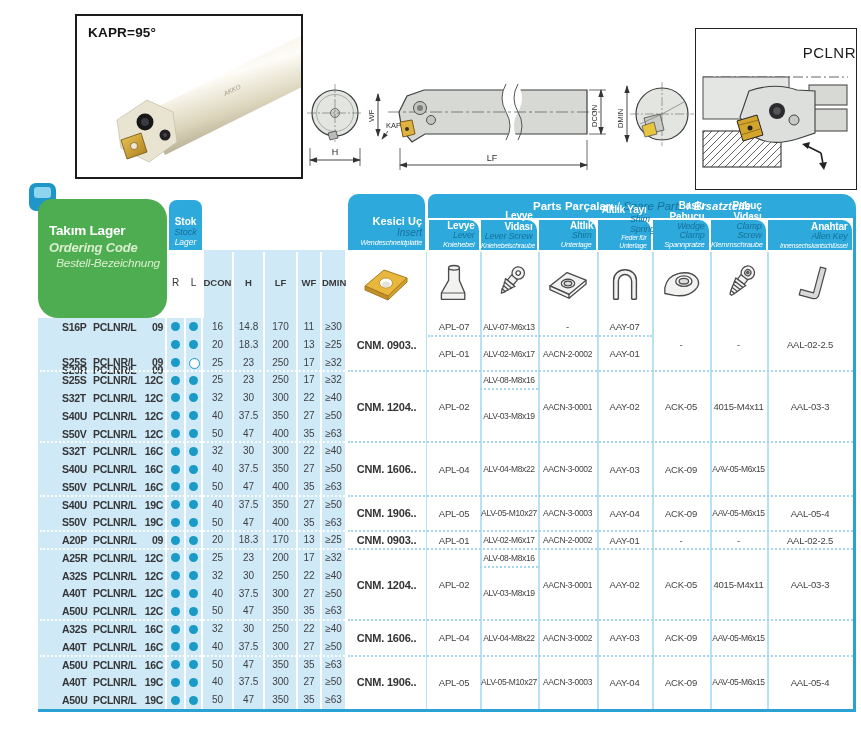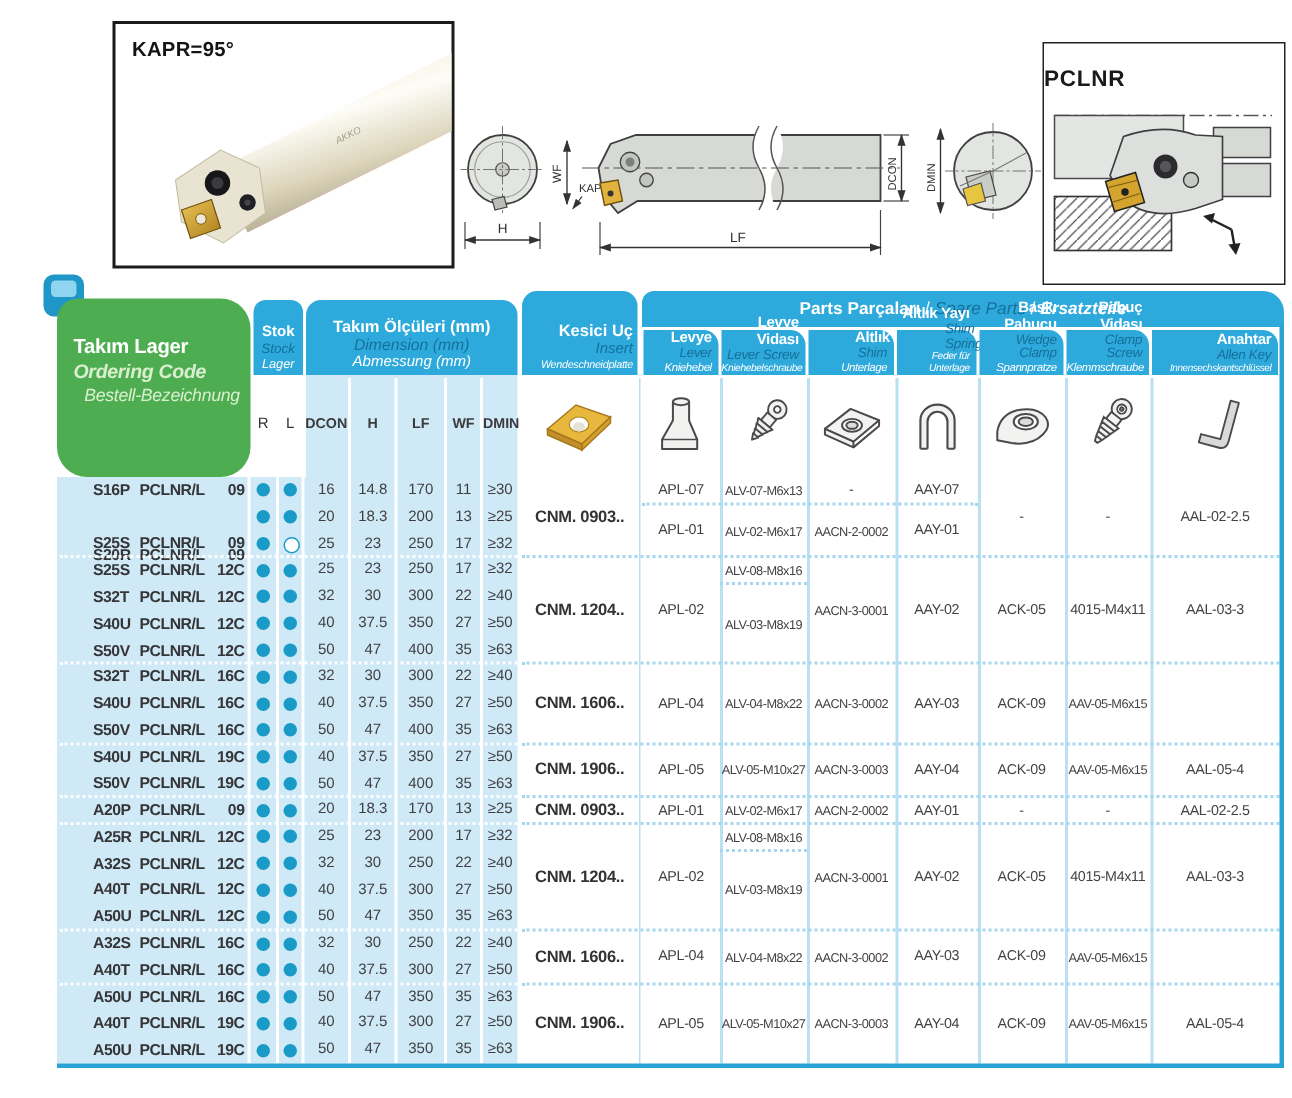--- a/index.html
+++ b/index.html
@@ -4,21 +4,21 @@
 <style>
   html,body{margin:0;padding:0;background:#fff;}
   #page{position:relative;width:861px;height:732px;background:#fff;overflow:hidden;
         font-family:"Liberation Sans",sans-serif;color:#3c3c3e;}
   .abs{position:absolute;box-sizing:border-box;}
   
   .panel{position:absolute;background:#fff;box-sizing:border-box;}
   #photo-panel{left:75px;top:14px;width:228px;height:165px;border:2px solid #1b1b1b;}
   #kapr-label{position:absolute;left:11px;top:9px;font-size:13.5px;font-weight:bold;color:#141414;letter-spacing:.2px;}
   #pclnr-panel{left:695px;top:28px;width:162px;height:162px;border:1.5px solid #232323;}
-  #pclnr-title{position:absolute;left:0;top:15px;width:100%;text-align:left;font-size:15px;font-weight:bold;color:#1a1a1a;letter-spacing:.5px;}
+  #pclnr-title{position:absolute;left:0;top:15px;width:100%;text-align:right;font-size:15px;font-weight:normal;color:#1a1a1a;letter-spacing:.5px;}
   
   .bubble{position:absolute;background:#2ea9db;color:#fff;box-sizing:border-box;display:flex;flex-direction:column;justify-content:flex-end;padding-bottom:3px;}
   .bubble .l1{font-weight:bold;}
   .bubble .l2{font-style:italic;color:#15719c;}
   .bubble .l3{font-style:italic;}
   .ctr{text-align:center;}
   .rgt{text-align:right;}
   #green-box{position:absolute;left:38px;top:199px;width:129px;height:119px;background:#4fad51;
      border-radius:14px 20px 20px 20px;color:#fff;padding:24px 0 0 11px;box-sizing:border-box;letter-spacing:-.2px;}
   #green-box .g1{font-size:13.5px;font-weight:bold;line-height:1.25;}
@@ -168,25 +168,20 @@
     <div class="g2">Ordering Code</div>
     <div class="g3">Bestell-Bezeichnung</div>
   </div>
 
   <div class="bubble ctr" style="left:169px;top:200px;width:33px;height:50px;border-radius:8px 8px 0 0;">
     <div class="l1" style="font-size:10px;">Stok</div>
     <div class="l2" style="font-size:9px;">Stock</div>
     <div class="l3" style="font-size:8.5px;">Lager</div>
   </div>
 
-  <div class="bubble ctr" style="left:204px;top:200px;width:141px;height:50px;border-radius:10px 10px 0 0;">
-    <div class="l1" style="font-size:11px;">Takım Ölçüleri (mm)</div>
-    <div class="l2" style="font-size:10.5px;">Dimension (mm)</div>
-    <div class="l3" style="font-size:10px;">Abmessung (mm)</div>
-  </div>
 
   <div class="bubble rgt" style="left:348px;top:194px;width:77px;height:56px;border-radius:10px 10px 0 0;padding-right:3px;">
     <div class="l1" style="font-size:11px;">Kesici Uç</div>
     <div class="l2" style="font-size:10px;">Insert</div>
     <div class="l3" style="font-size:7.2px;letter-spacing:-.2px;">Wendeschneidplatte</div>
   </div>
 
   <div class="bubble" id="spare-bar" style="left:428px;top:194px;width:428px;height:24px;">
     <span class="l1">Parts Parçaları</span>
       <span> / </span>

